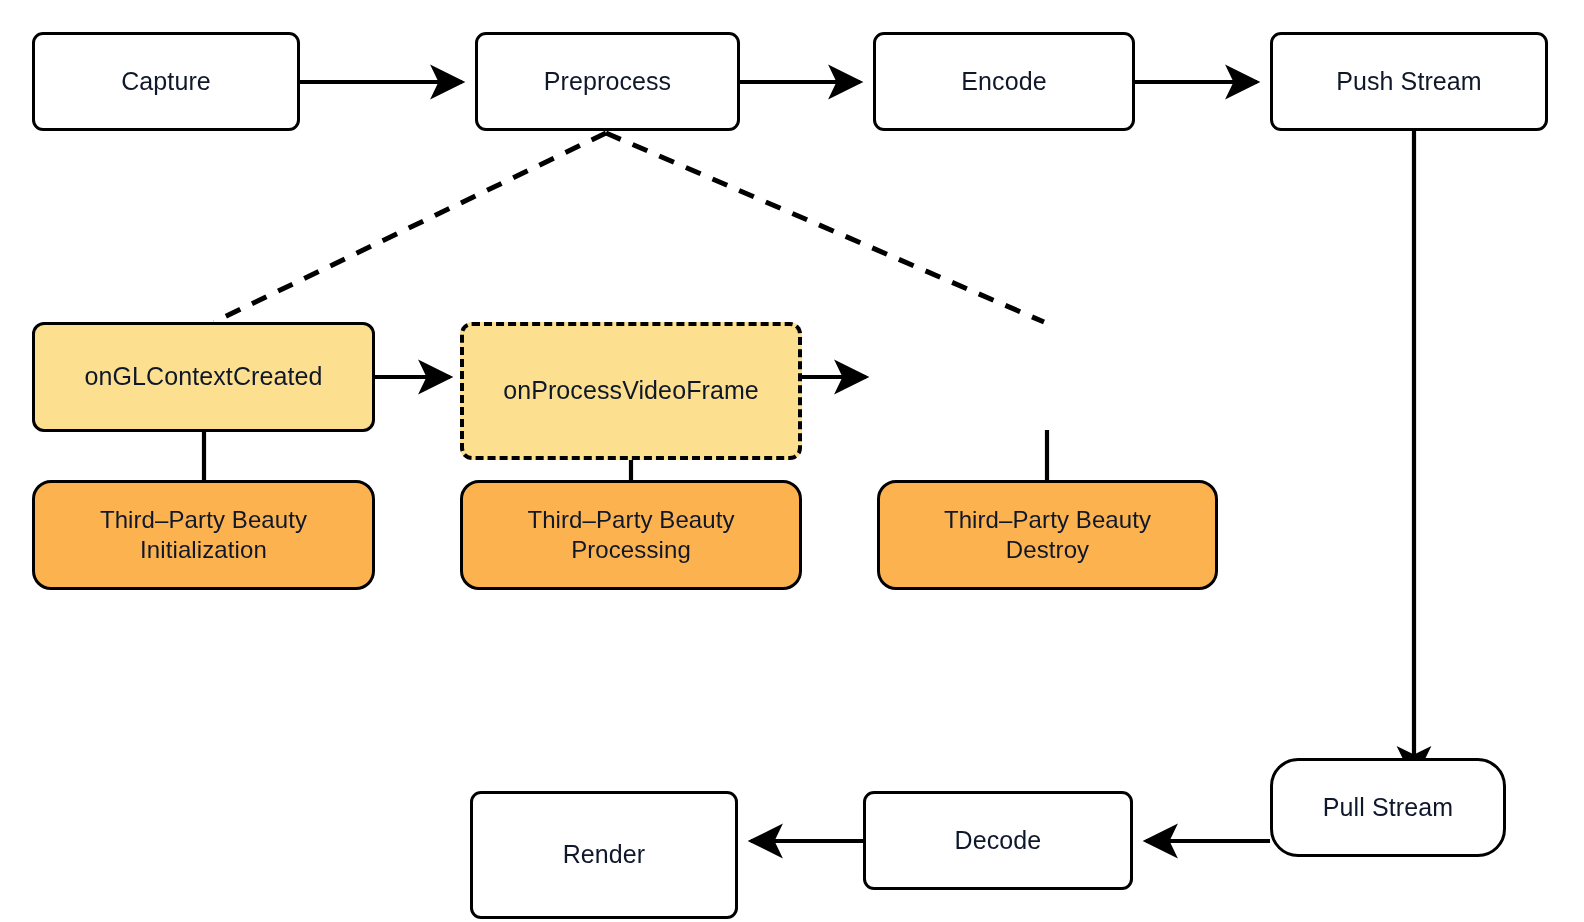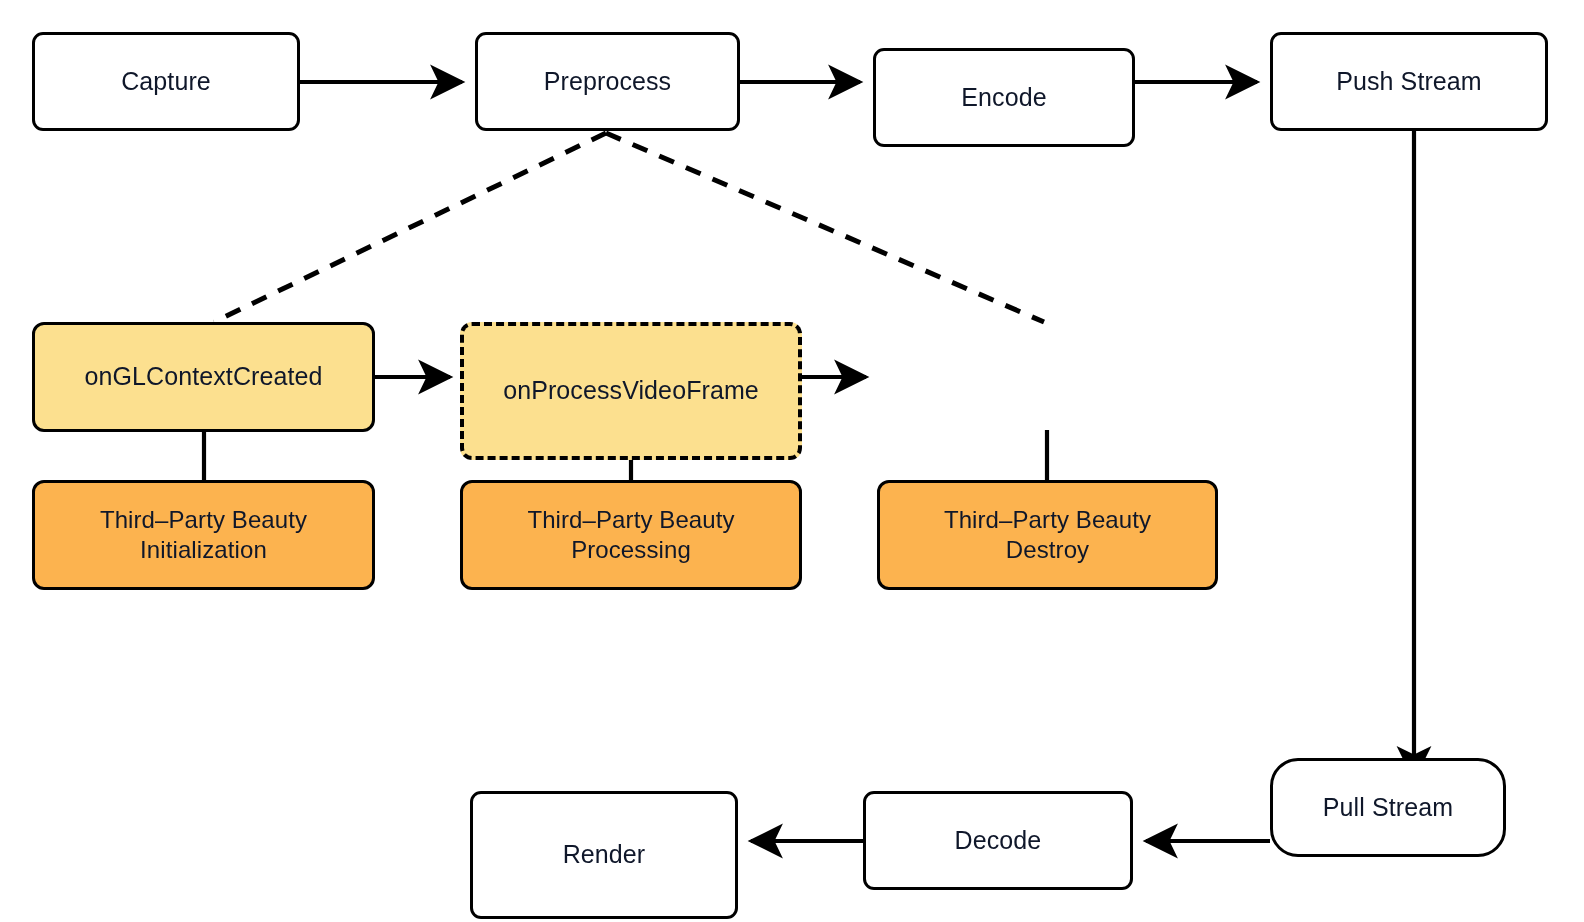--- a/index.html
+++ b/index.html
@@ -48,32 +48,32 @@
     background: #fce08f;
     border-radius: 12px;
   }
   .node.callback.dashed {
     border-style: dashed;
     border-width: 4px;
     background: #fce08f;
   }
   .node.beauty {
     background: #fcb34f;
-    border-radius: 12px;
+    border-radius: 19px;
     font-size: 24px;
   }
   .node .label {
     display: block;
     padding: 0 6px;
     white-space: pre-line;
   }
   
   #n-capture      { left: 32px;   top: 32px;  width: 268px; height: 99px; }
   #n-preprocess   { left: 475px;  top: 32px;  width: 265px; height: 99px; }
-  #n-encode       { left: 873px;  top: 48px;  width: 262px; height: 99px; }
+  #n-encode       { left: 873px;  top: 32px;  width: 262px; height: 99px; }
   #n-push-stream  { left: 1270px; top: 32px;  width: 278px; height: 99px; }
   
   #n-gl-created   { left: 32px;   top: 322px; width: 343px; height: 110px; }
   #n-process-vf   { left: 460px;  top: 322px; width: 342px; height: 138px; }
   #n-gl-destroy   { left: 877px;  top: 322px; width: 341px; height: 110px; }
   
   #n-beauty-init  { left: 32px;   top: 480px; width: 343px; height: 110px; }
   #n-beauty-proc  { left: 460px;  top: 480px; width: 342px; height: 110px; }
   #n-beauty-dest  { left: 877px;  top: 480px; width: 341px; height: 110px; }
   

